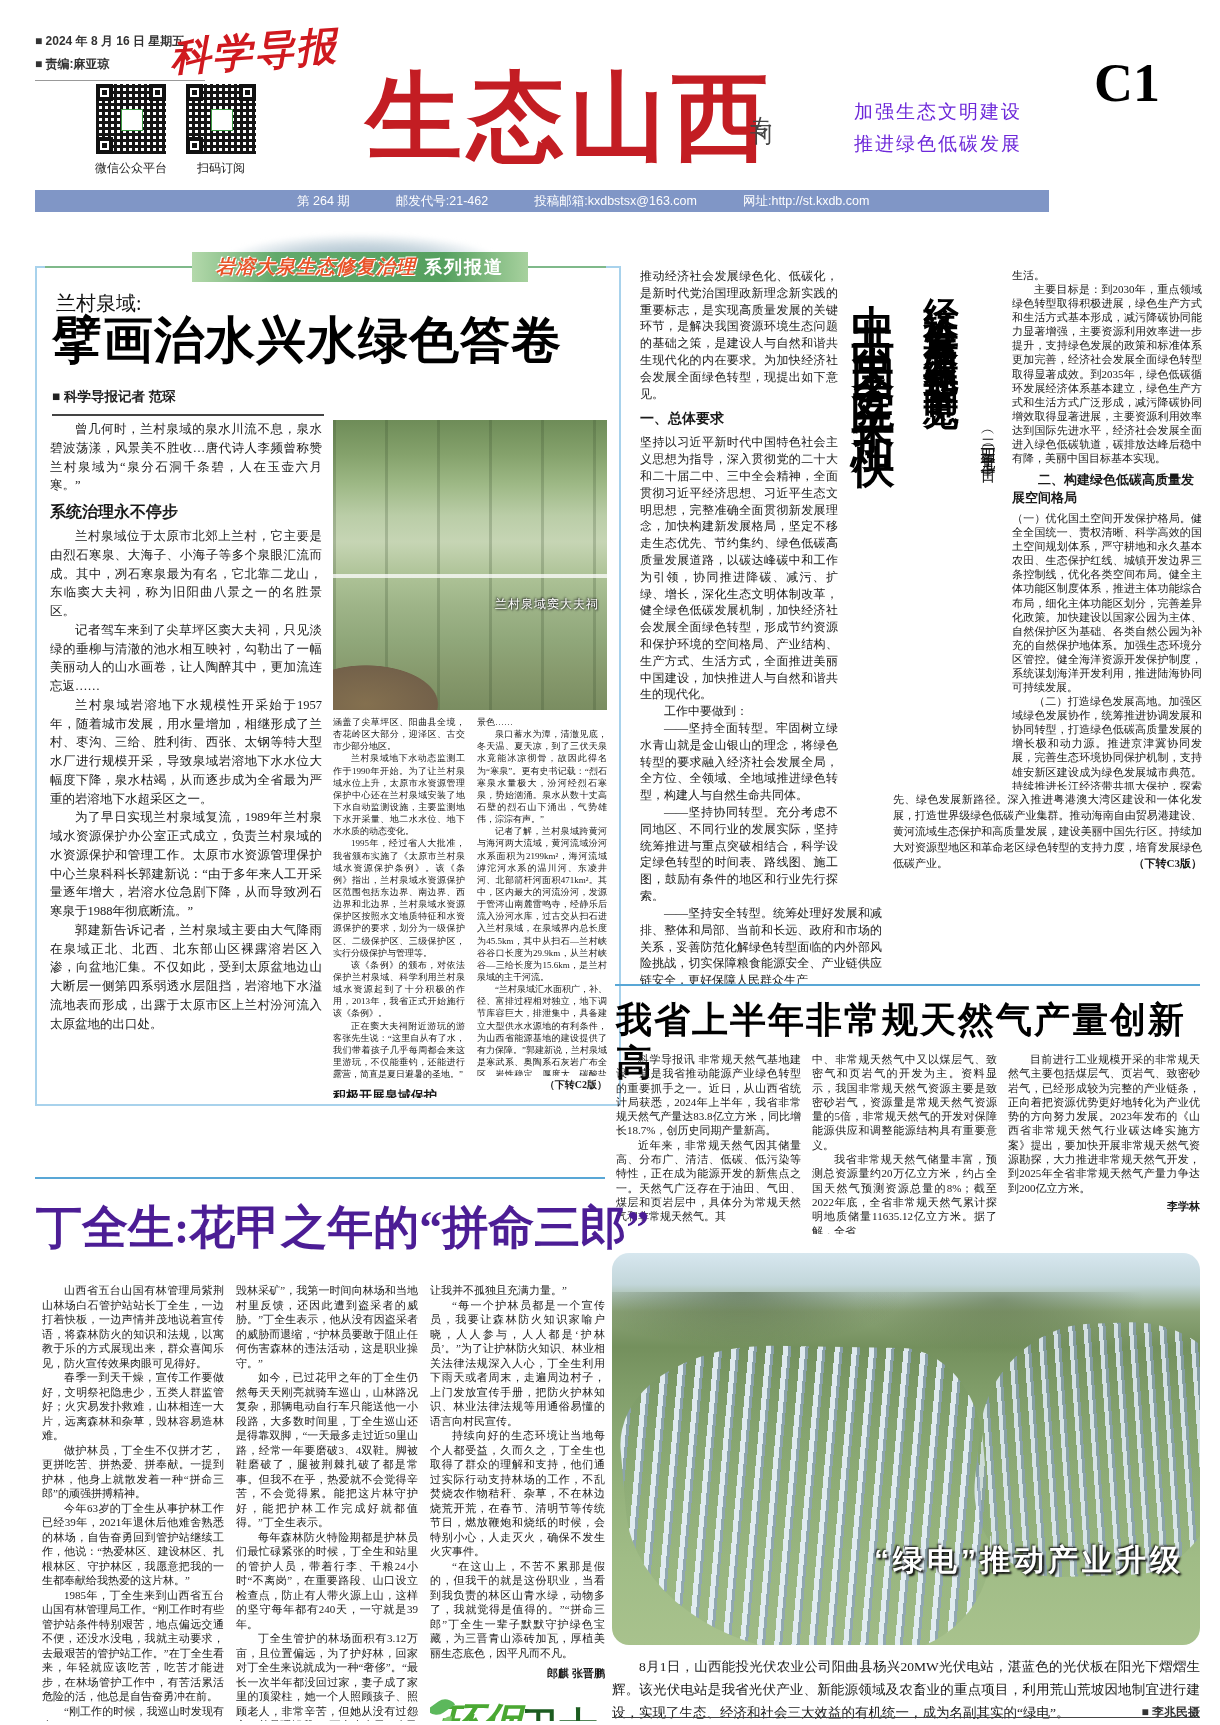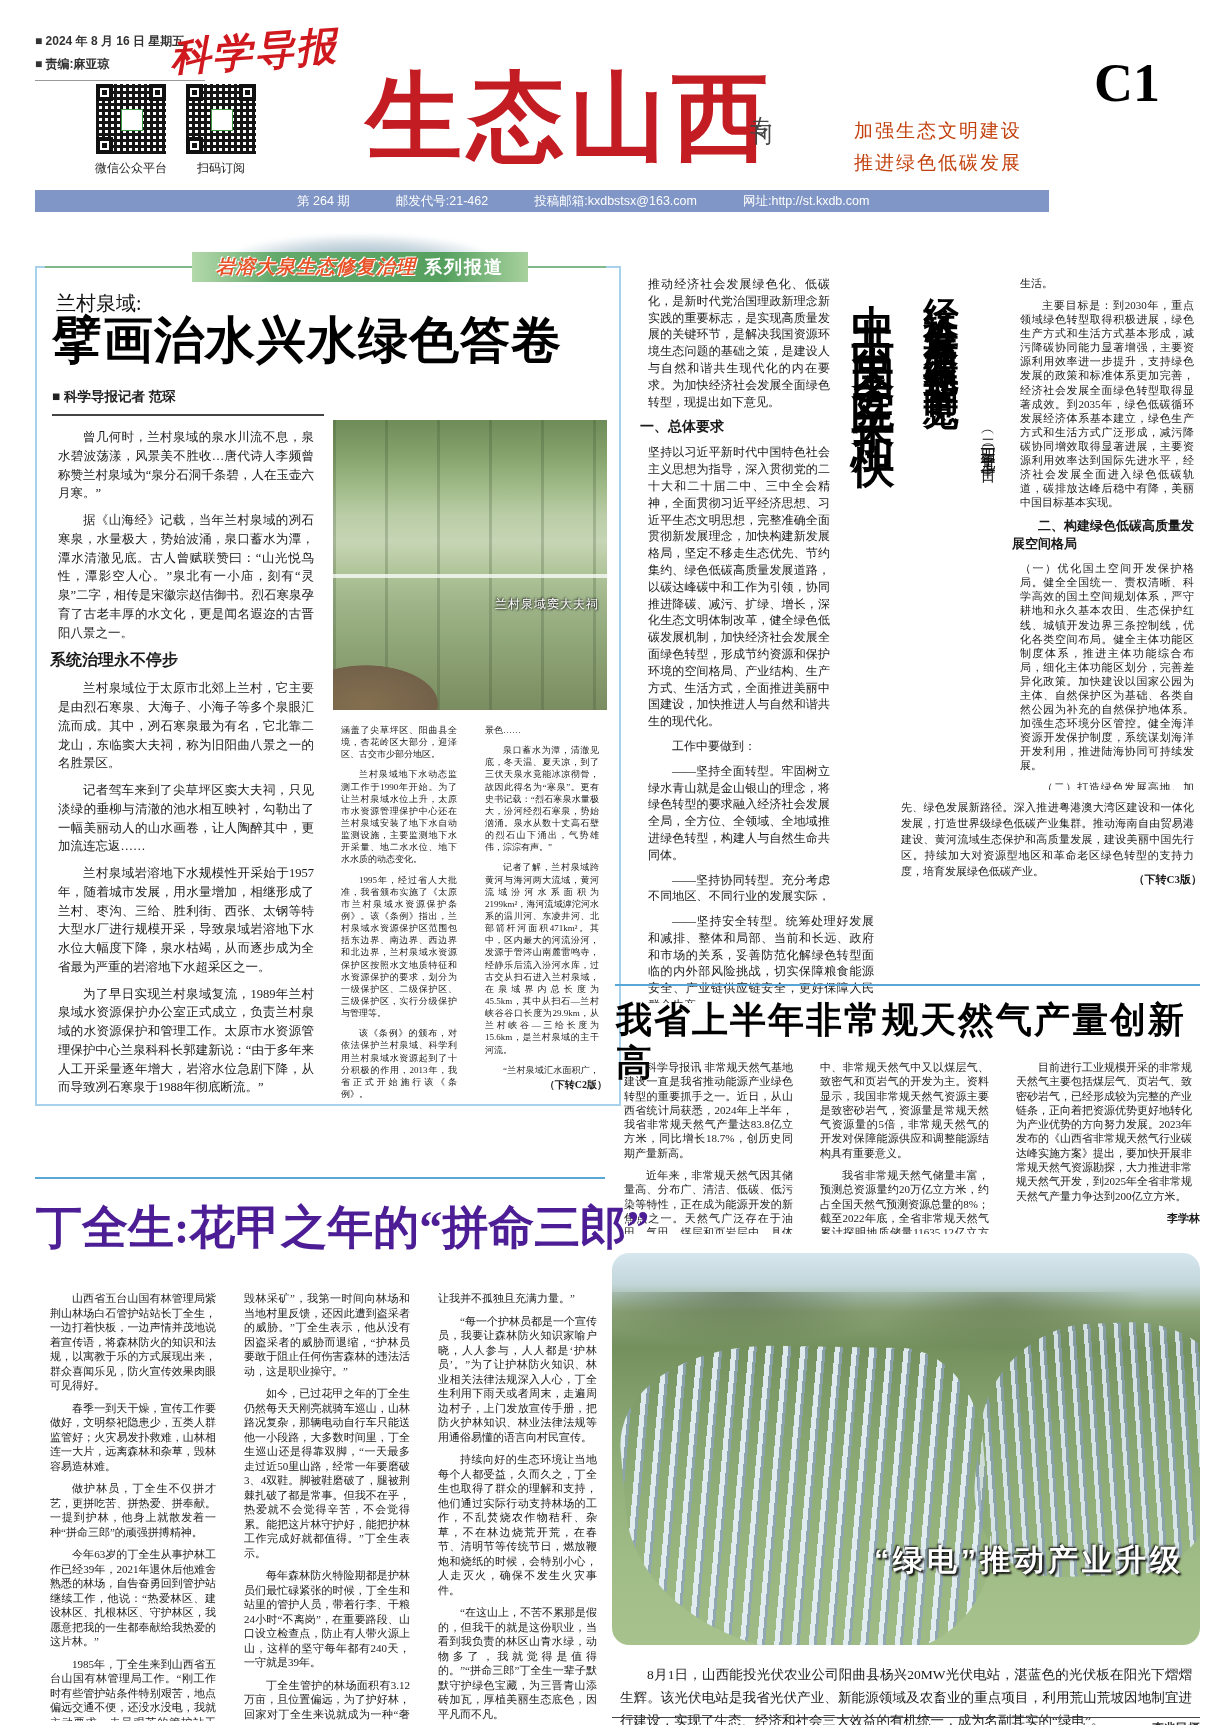--- a/index.html
+++ b/index.html
@@ -1,19 +1,19 @@
 <!DOCTYPE html>
 <html><head>
 <meta charset="utf-8">
 <style>
   html,body{margin:0;padding:0;background:#e9e9e9;}
   .page{position:relative;width:1220px;height:1725px;background:#ffffff;margin:0 auto;overflow:hidden;
         font-family:"Liberation Serif", serif;color:#1a1a1a;}
   .abs{position:absolute;}
-  p{margin:8px;text-indent:2em;text-align:justify;}
+  p{margin:0;text-indent:2em;text-align:justify;}
   .cont > div > p:first-child, .cont > p:first-child{text-indent:0;}
   .col{overflow:hidden;}
   .col p{text-align:justify;}
 
   
   .date-block{left:35px;top:30px;width:170px;font:700 12px "Liberation Sans",sans-serif;color:#333;
               line-height:1.9;border-bottom:1px solid #999;padding-bottom:4px;}
   .masthead{left:170px;top:24px;font-family:"Liberation Serif",serif;font-style:italic;font-weight:900;
             font-size:40px;color:#d0191f;transform:rotate(-4deg);letter-spacing:2px;}
   .qr{width:70px;height:70px;background:
@@ -23,21 +23,21 @@
   .qr i::after{content:"";position:absolute;inset:2px;background:#111;}
   .qr .tl{left:0;top:0}.qr .tr{right:0;top:0}.qr .bl{left:0;bottom:0}
   .qr b{position:absolute;left:25px;top:25px;width:20px;height:20px;background:#fff;border:1px solid #3f9e46;
         color:#3f9e46;font:700 7px/1.2 "Liberation Sans",sans-serif;text-align:center;}
   .qr-label{font:12px "Liberation Sans",sans-serif;color:#222;text-align:center;}
   .main-title{left:366px;top:70px;font-family:"Liberation Serif",serif;font-weight:900;font-size:96px;
               line-height:1;color:#c31d23;letter-spacing:6px;}
   .zhuankan{left:746px;top:98px;writing-mode:vertical-rl;font:22px "Liberation Serif",serif;color:#444;
             letter-spacing:9px;height:80px;}
   .pagenum{left:1094px;top:24px;font-family:"Liberation Serif",serif;font-weight:900;font-size:54px;color:#000;margin-top:28px;}
-  .slogan{left:854px;top:115px;font:19px/1.7 "Liberation Serif",serif;color:#c2410c;letter-spacing:2px;text-align:center;}
+  .slogan{left:854px;top:96px;font:19px/1.7 "Liberation Serif",serif;color:#6d28d9;letter-spacing:2px;text-align:center;}
   .infobar{left:35px;top:190px;width:1014px;height:22px;background:#8096c6;display:flex;align-items:center;
            padding-left:262px;box-sizing:border-box;gap:46px;color:#fff;
            font:12.5px "Liberation Sans",sans-serif;white-space:nowrap;}
 
   
   .a1-box{left:35px;top:266px;width:586px;height:840px;border:2px solid #a8d2ec;box-sizing:border-box;}
   .banner-mtn{left:205px;top:224px;width:312px;height:38px;
       background:radial-gradient(ellipse 60% 100% at 50% 100%,#9db6c6 0%,#c9d7df 45%,rgba(255,255,255,0) 75%);
       filter:blur(2px);}
   .banner{left:192px;top:252px;width:336px;height:30px;display:flex;align-items:center;justify-content:center;gap:8px;
@@ -174,21 +174,20 @@
     <span class="banner-suffix">系列报道</span>
   </div>
 
   <div class="abs a1-kicker">兰村泉域:</div>
   <div class="abs a1-headline">擘画治水兴水绿色答卷</div>
   <div class="abs a1-byline">■ 科学导报记者 范琛</div>
 
   <div class="abs col a1-col1">
     <div>
         <p>曾几何时，兰村泉域的泉水川流不息，泉水碧波荡漾，风景美不胜收…唐代诗人李频曾称赞兰村泉域为“泉分石洞千条碧，人在玉壶六月寒。”</p>
-        <p>据《山海经》记载，当年兰村泉域的冽石寒泉，水量极大，势始波涌，泉口蓄水为潭，潭水清澈见底。古人曾赋联赞曰：“山光悦鸟性，潭影空人心。”泉北有一小庙，刻有“灵泉”二字，相传是宋徽宗赵佶御书。烈石寒泉孕育了古老丰厚的水文化，更是闻名遐迩的古晋阳八景之一。</p>
       </div>
     <h3>系统治理永不停步</h3>
     <div>
         <p>兰村泉域位于太原市北郊上兰村，它主要是由烈石寒泉、大海子、小海子等多个泉眼汇流而成。其中，冽石寒泉最为有名，它北靠二龙山，东临窦大夫祠，称为旧阳曲八景之一的名胜景区。</p>
         <p>记者驾车来到了尖草坪区窦大夫祠，只见淡绿的垂柳与清澈的池水相互映衬，勾勒出了一幅美丽动人的山水画卷，让人陶醉其中，更加流连忘返……</p>
         <p>兰村泉域岩溶地下水规模性开采始于1957年，随着城市发展，用水量增加，相继形成了兰村、枣沟、三给、胜利街、西张、太钢等特大型水厂进行规模开采，导致泉域岩溶地下水水位大幅度下降，泉水枯竭，从而逐步成为全省最为严重的岩溶地下水超采区之一。</p>
         <p>为了早日实现兰村泉域复流，1989年兰村泉域水资源保护办公室正式成立，负责兰村泉域的水资源保护和管理工作。太原市水资源管理保护中心兰泉科科长郭建新说：“由于多年来人工开采量逐年增大，岩溶水位急剧下降，从而导致冽石寒泉于1988年彻底断流。”</p>
         <p>郭建新告诉记者，兰村泉域主要由大气降雨在泉域正北、北西、北东部山区裸露溶岩区入渗，向盆地汇集。不仅如此，受到太原盆地边山大断层一侧第四系弱透水层阻挡，岩溶地下水溢流地表而形成，出露于太原市区上兰村汾河流入太原盆地的出口处。</p>
       </div>
   </div>

